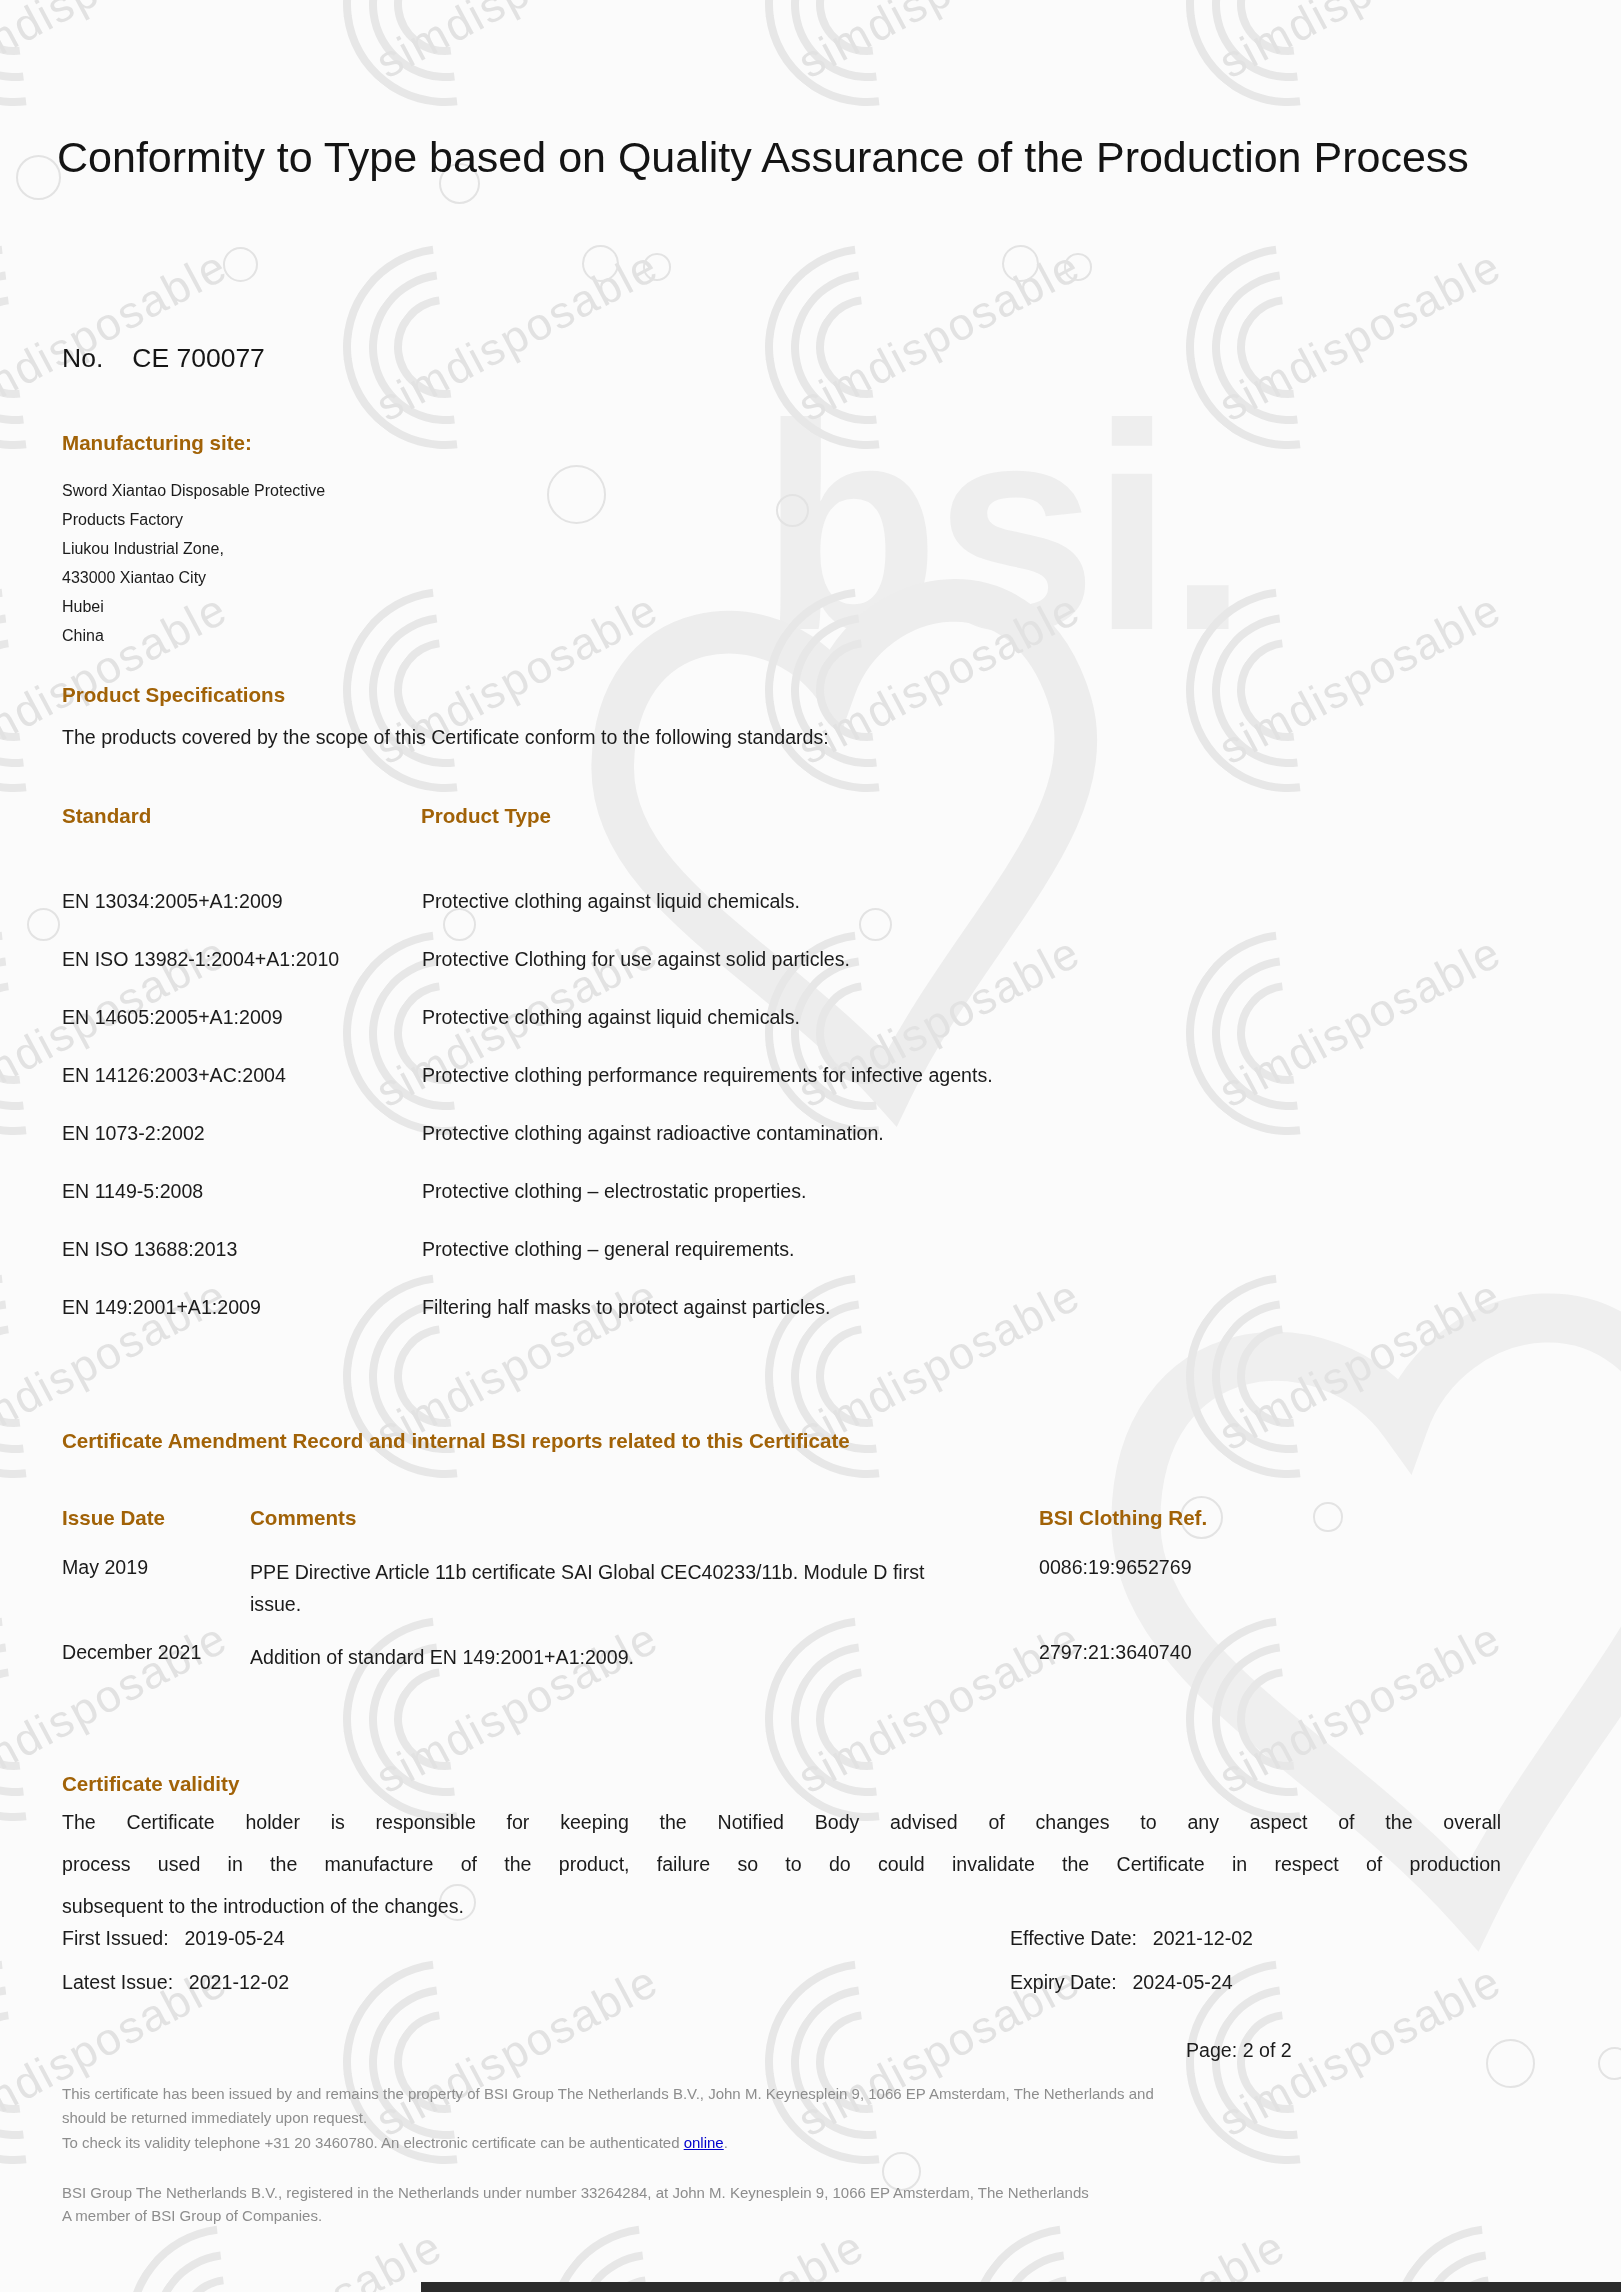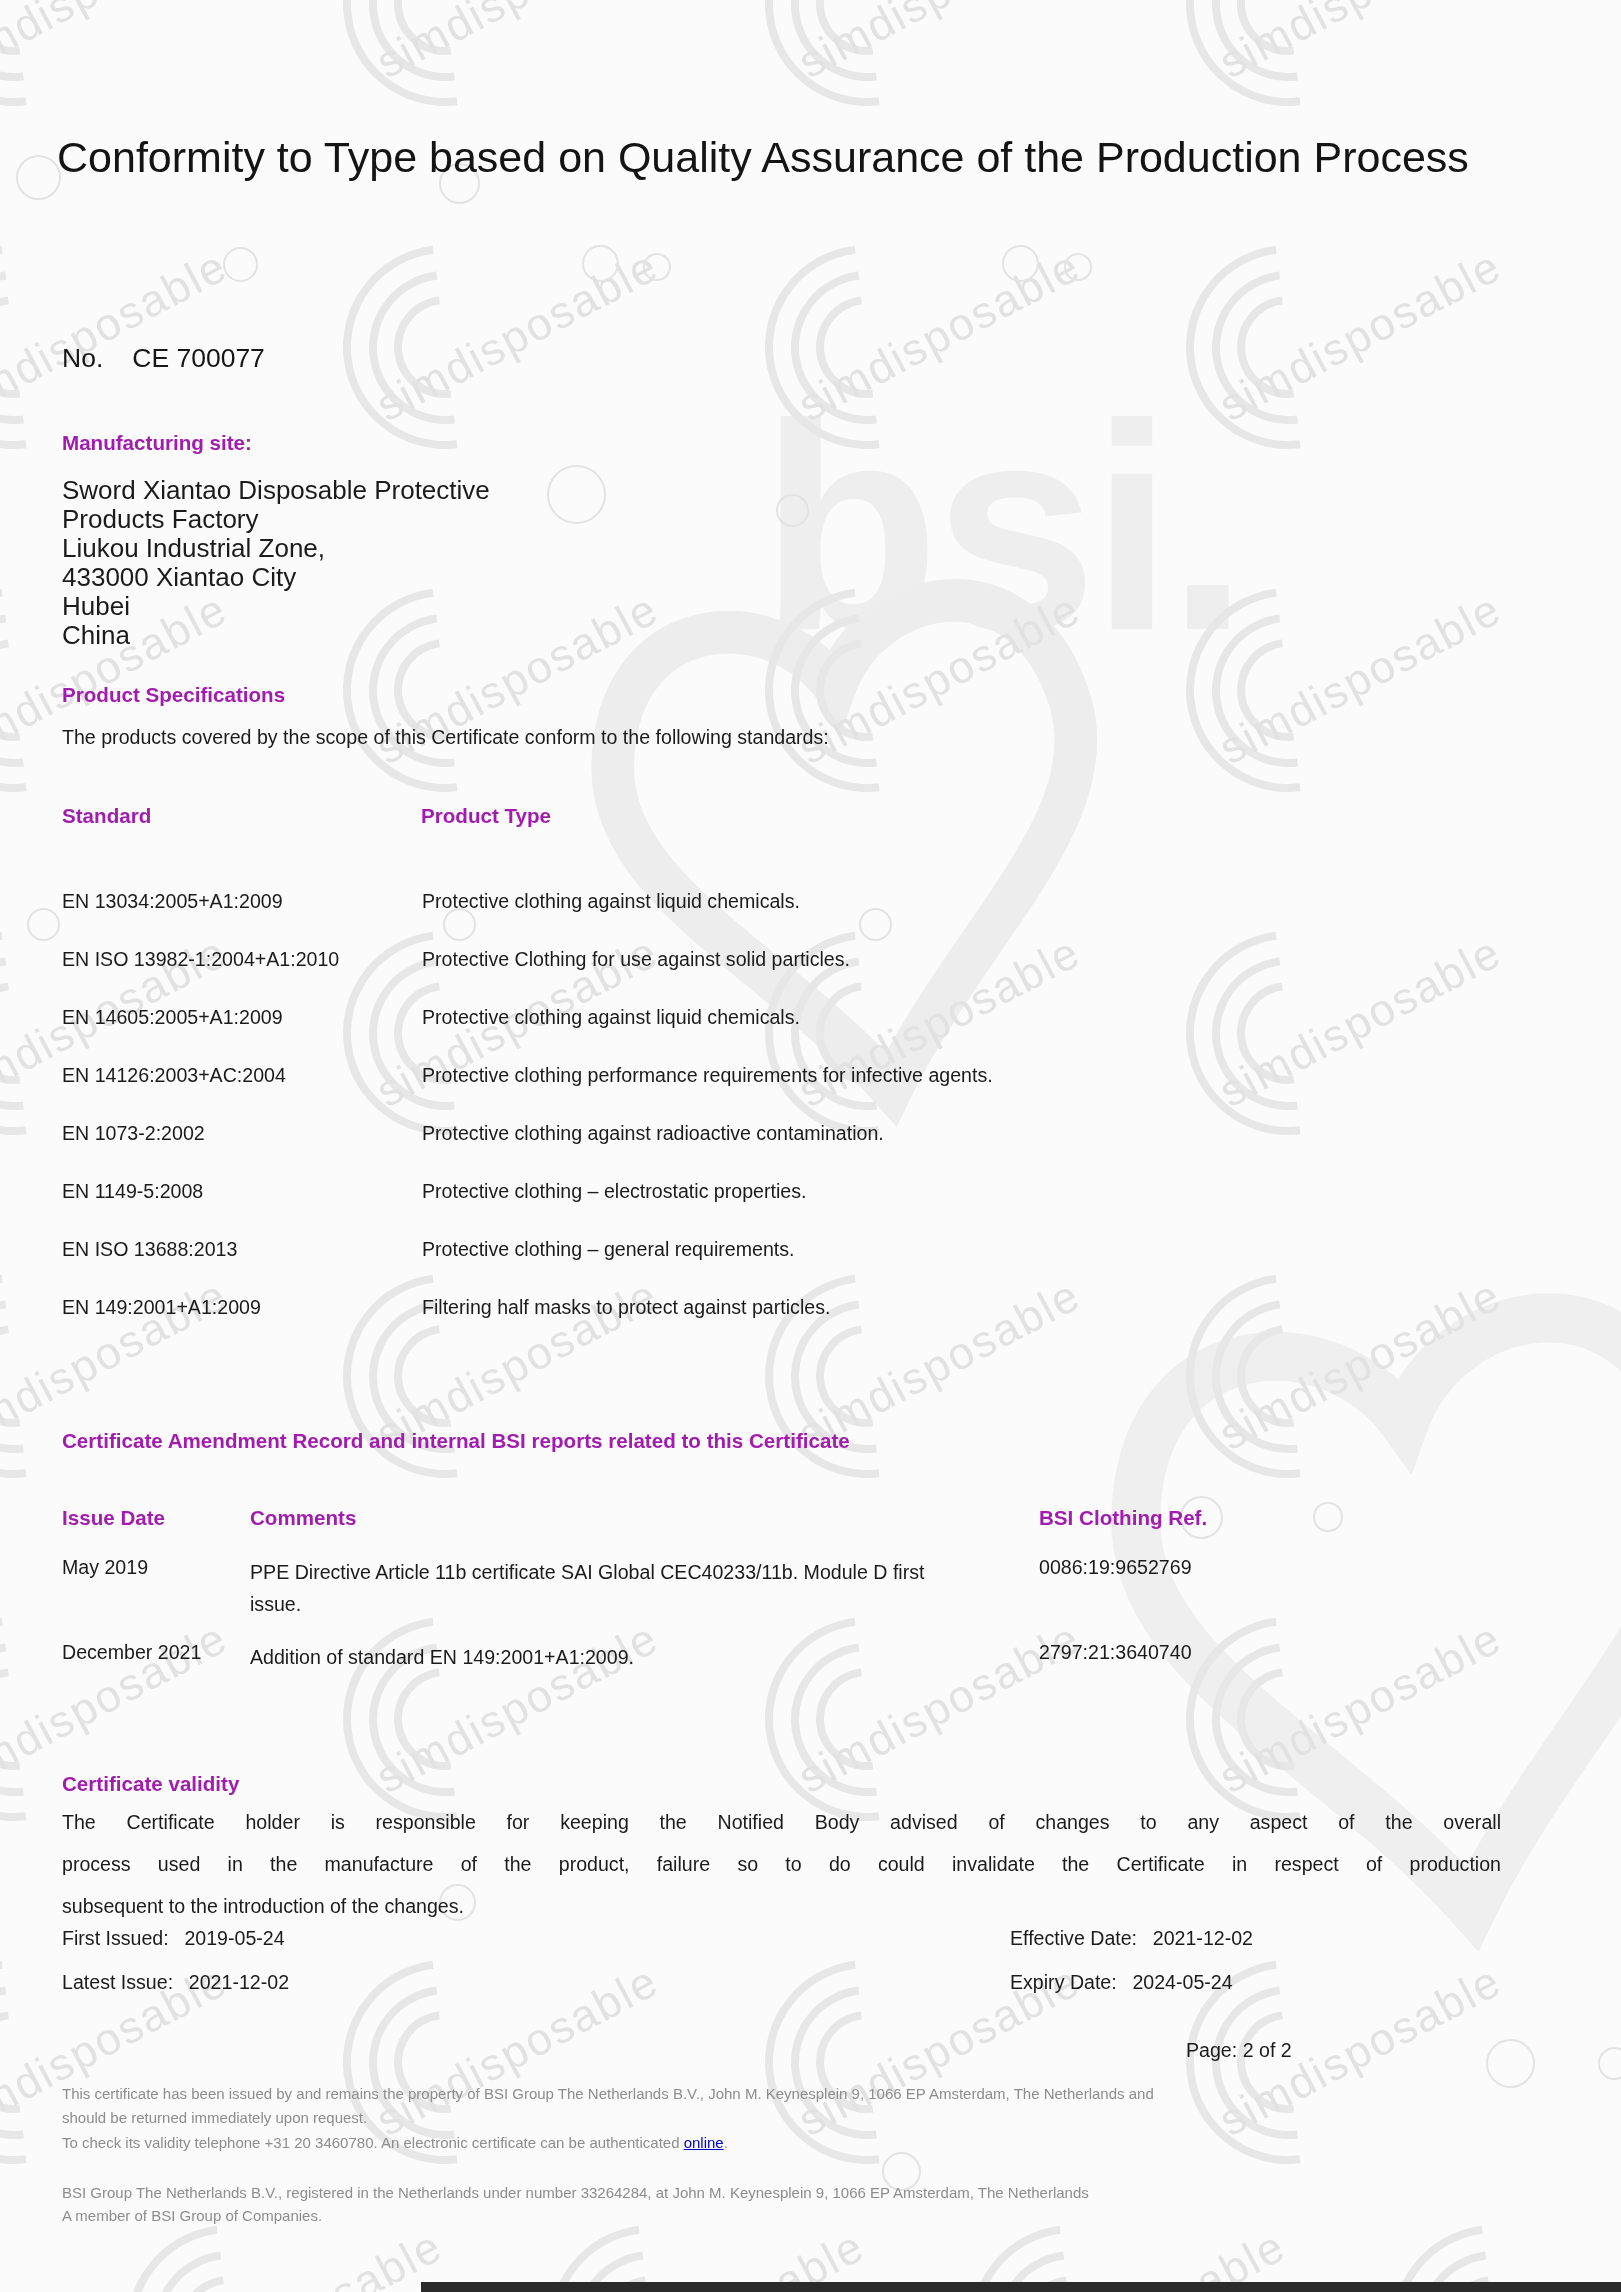--- a/index.html
+++ b/index.html
@@ -22,23 +22,23 @@
   .oc{position:absolute;border:2.9px solid #e3e3e3;border-radius:50%;}
   .bsi-word{position:absolute;left:760px;top:358px;font-size:294px;font-weight:bold;
     color:#eeeeee;letter-spacing:-5.9px;}
   .heart{position:absolute;}
   
   .content{position:absolute;inset:0;z-index:1;text-decoration:underline;}
   .abs{position:absolute;}
   .title{left:57px;top:130px;width:1462px;font-size:43px;line-height:55px;color:#141414;}
   .certno{left:62px;top:343px;font-size:26.5px;color:#161616;}
   .certno .val{margin-left:29px;margin-top:22px;}
-  .h-bold{font-size:20.6px;font-weight:bold;color:#a21caf;}
+  .h-bold{font-size:20.6px;font-weight:bold;color:#a16207;}
   .body-t{font-size:19.6px;color:#1b1b1b;}
-  .addr{left:62px;top:476px;font-size:26px;line-height:29px;}
+  .addr{left:62px;top:476px;font-size:16px;line-height:29px;}
   .spec-rows{left:62px;top:890px;width:1500px;}
   .spec-row{display:flex;height:58px;align-items:flex-start;font-size:19.6px;}
   .spec-row .std{width:360px;flex:none;}
   .am-comments{width:686px;line-height:32px;}
   .validity-line{font-size:19.6px;height:42px;width:1439px;text-align:justify;text-align-last:justify;}
   .validity-line.last{text-align:left;text-align-last:left;}
   .date-label{font-weight:normal;}
   .date-val{margin-left:15.7px;}
   .footer-t{font-size:15px;color:#8d8d8d;white-space:nowrap;}
   .footer-t a{color:#0000cc;text-decoration:underline;}

